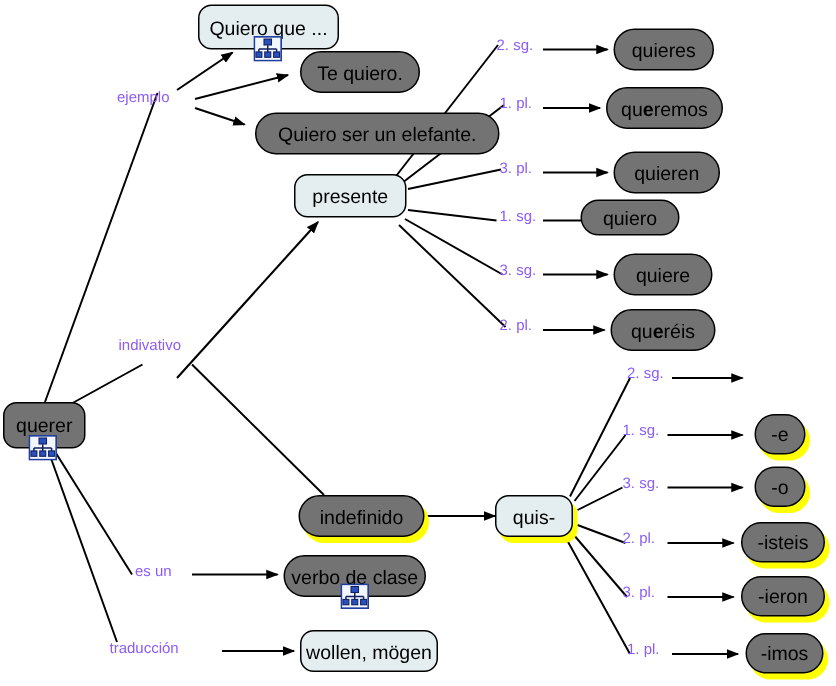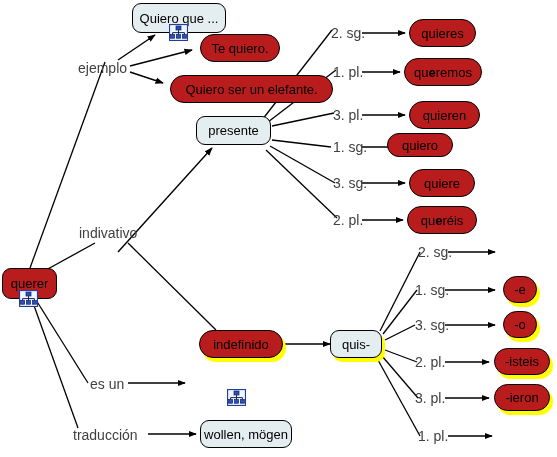--- a/index.html
+++ b/index.html
@@ -1,27 +1,27 @@
 <!DOCTYPE html>
 <html><head>
 <meta charset="utf-8">
 <style>
   html,body{margin:0;padding:0;background:#ffffff;}
   body{width:557px;height:457px;overflow:hidden;
        font-family:"Liberation Sans","DejaVu Sans",sans-serif;}
   #map{position:relative;width:557px;height:457px;background:#fff;}
   svg.edges{position:absolute;left:0;top:0;width:557px;height:457px;}
   .node{position:absolute;box-sizing:border-box;border:1.6px solid #000;
-        background:#b91c1c;display:flex;align-items:center;justify-content:center;
+        background:#737373;display:flex;align-items:center;justify-content:center;
         font-size:13px;color:#000;line-height:1;white-space:nowrap;}
   .node.fill{background:#e4eef0;}
   .node.glow{box-shadow:3px 4px 0 0 #ffff00;}
   .node.r-lg{border-radius:9px;}
   .node.r-pill{border-radius:14px;}
-  .lbl{position:absolute;font-size:14px;color:#404040;white-space:nowrap;
+  .lbl{position:absolute;font-size:10px;color:#8b5cf6;white-space:nowrap;
        background:transparent;line-height:1;}
   .treeicon{position:absolute;width:19px;height:17px;}
   b.stem{font-weight:bold;}
 </style>
 </head>
 <body>
 
 <div id="map">
 
   <svg class="edges" viewBox="0 0 557 457" xmlns="http://www.w3.org/2000/svg">
@@ -172,21 +172,27 @@
   </div>
   <div class="node r-pill glow" style="left:503px;top:311px;width:34px;height:27px;">
     <span>-o</span>
   </div>
   <div class="node r-pill glow" style="left:494px;top:348px;width:56px;height:27px;">
     <span>-isteis</span>
   </div>
   <div class="node r-pill glow" style="left:494px;top:384px;width:56px;height:27px;">
     <span>-ieron</span>
   </div>
-
+  <div class="node r-pill glow" style="left:497px;top:422px;width:52px;height:27px;">
+    <span>-imos</span>
+  </div>
+
+  <div class="node r-pill" style="left:189px;top:370px;width:95px;height:28px;">
+    <span>verbo de clase</span>
+  </div>
   <span class="treeicon" style="left:227px;top:389px;">
     <svg viewBox="0 0 19 17" width="19" height="17" xmlns="http://www.w3.org/2000/svg">
       <rect x="0.5" y="0.5" width="18" height="16" fill="#f2f6ff" stroke="#1f3f9e" stroke-width="1.2"></rect>
       <rect x="7" y="2" width="5" height="4" fill="#2a4fbf" stroke="#10205c" stroke-width="0.7"></rect>
       <path d="M9.5,6.2 L9.5,8.6 M3.6,8.6 L15.4,8.6 M3.6,8.6 L3.6,10.6 M9.5,8.6 L9.5,10.6 M15.4,8.6 L15.4,10.6" stroke="#10205c" stroke-width="1"></path>
       <rect x="1.6" y="10.6" width="4" height="3.6" fill="#2a4fbf" stroke="#10205c" stroke-width="0.7"></rect>
       <rect x="7.5" y="10.6" width="4" height="3.6" fill="#2a4fbf" stroke="#10205c" stroke-width="0.7"></rect>
       <rect x="13.4" y="10.6" width="4" height="3.6" fill="#2a4fbf" stroke="#10205c" stroke-width="0.7"></rect>
     </svg>
   </span>

